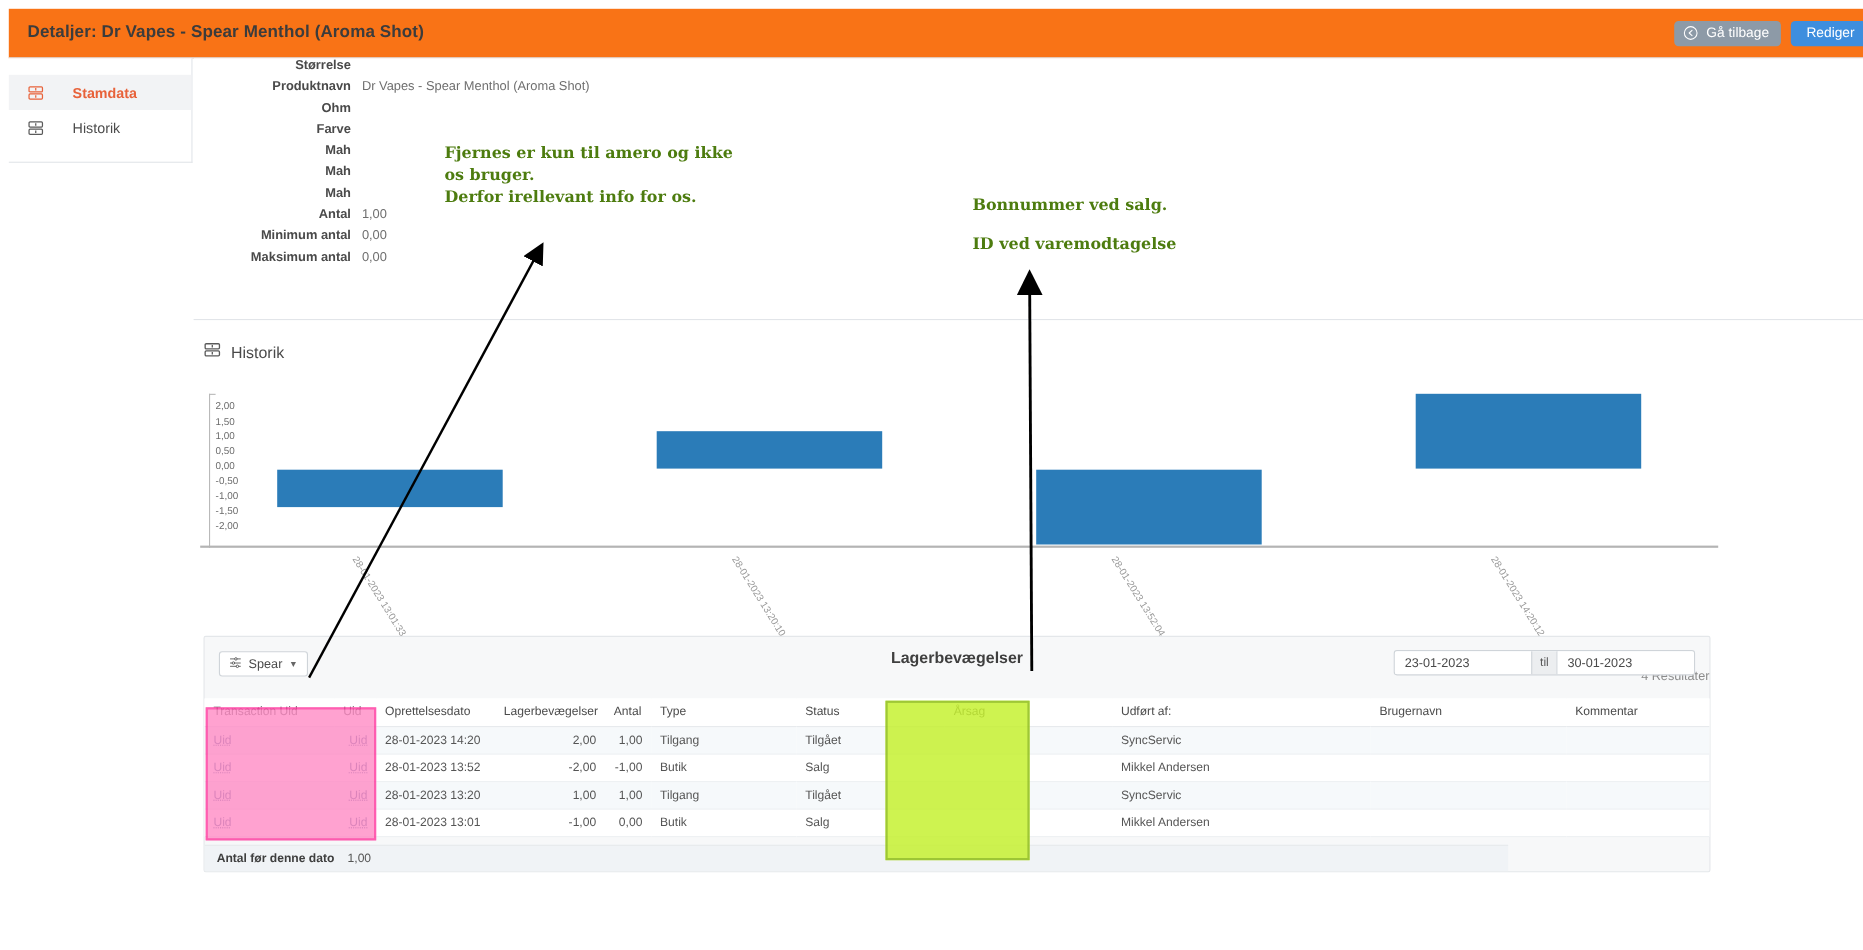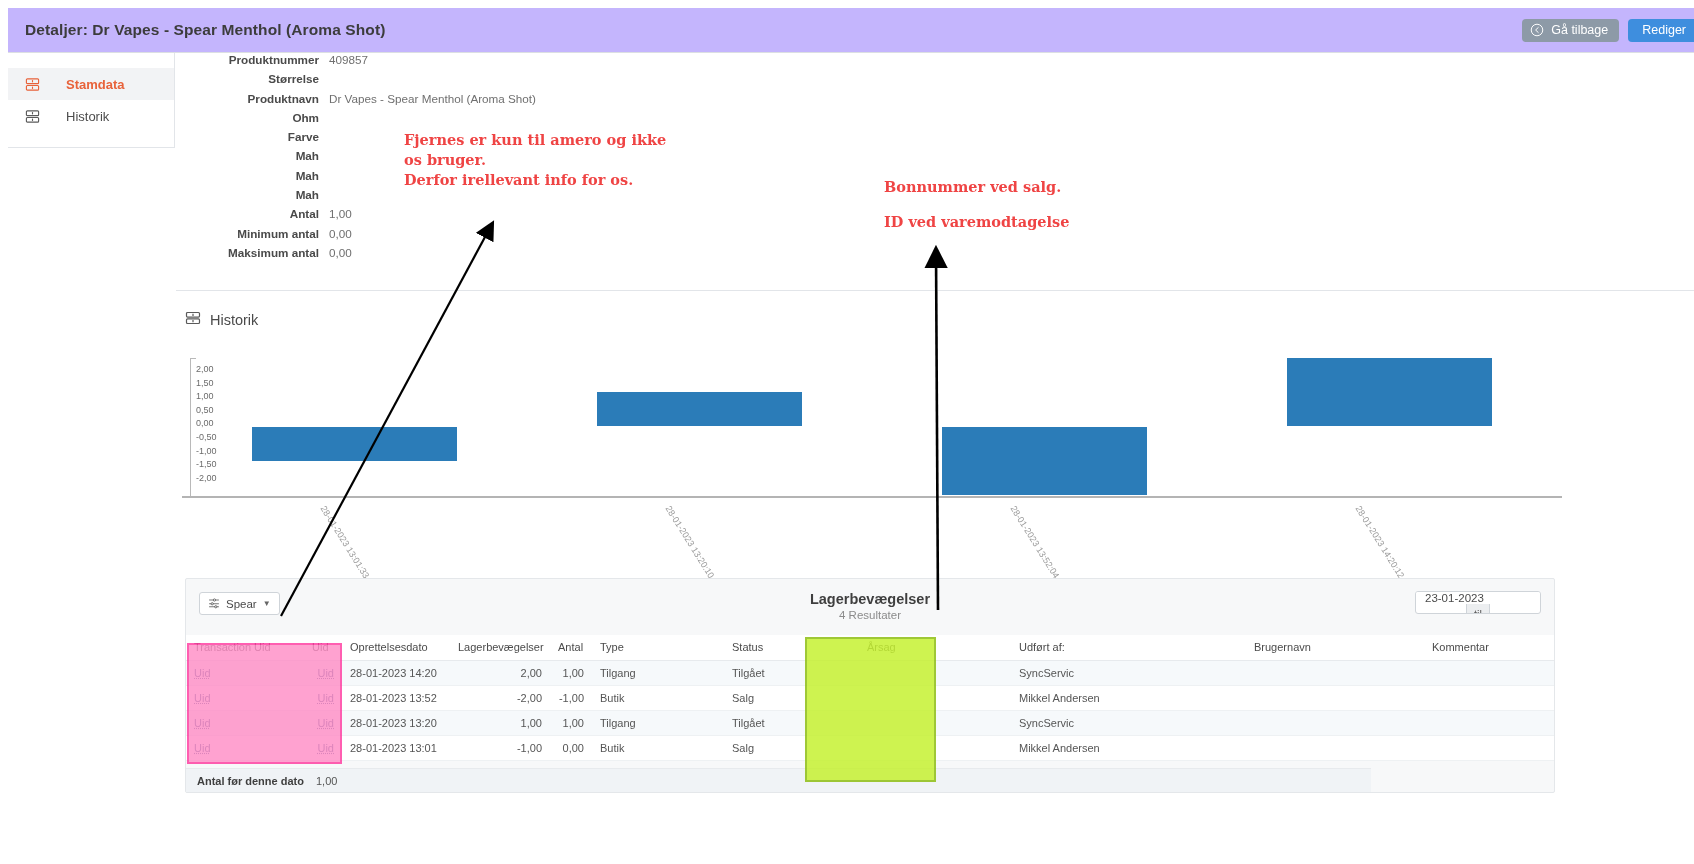--- a/index.html
+++ b/index.html
@@ -7,21 +7,21 @@
     width: 1694px; height: 864px;
     font-family: "Liberation Sans", sans-serif;
     background: #ffffff;
     overflow: hidden;
   }
   #app { position: relative; width: 1694px; height: 864px; background:#fff; }
 
   
   .topbar {
     position: absolute; left: 8px; top: 8px; right: 0px; height: 45px;
-    background: #c4b5fd;
+    background: #f97316;
     border-bottom: 1px solid #dcdfe3;
     display: flex; align-items: center;
   }
   .topbar-title {
     margin-left: 17px;
     font-size: 15.5px; font-weight: bold; color: #3c3c3c;
     letter-spacing: .1px;
   }
   .topbar-actions {
     margin-left: auto; display: flex; align-items: center; gap: 9px;
@@ -136,26 +136,26 @@
     display: flex; align-items: center; gap: 6px;
     background: #fff; border: 1px solid #cfd4d9; border-radius: 3px;
     height: 23px; padding: 0 8px;
     font-size: 11.5px; color: #4a4a4a; font-family: inherit; cursor: pointer;
   }
   .card-titleblock {
     position: absolute; left: 0; right: 0; top: 12px;
     text-align: center;
   }
   .card-title { font-size: 14.5px; font-weight: bold; color: #3f3f3f; }
-  .card-sub { font-size: 11.5px; color: #8b8b8b; margin-top: 2px; }
+  .card-sub { font-size: 11.5px; color: #8b8b8b; margin-top: 2px; text-align: right; }
   .daterange {
     position: absolute; right: 13px; top: 12px;
     display: flex; align-items: center;
     border: 1px solid #cfd4d9; border-radius: 3px; overflow: hidden;
-    background: #fff; height: 23px; flex-direction: column;
+    background: #fff; height: 23px;
   }
   .daterange input {
     border: none; outline: none; height: 21px; width: 124px;
     font-size: 11.5px; color: #4a4a4a; padding-left: 9px;
     font-family: inherit; background: #fff;
   }
   .daterange .til {
     background: #eceef0; border-left: 1px solid #cfd4d9; border-right: 1px solid #cfd4d9;
     height: 21px; line-height: 21px; padding: 0 7px;
     font-size: 11px; color: #5a5a5a;
@@ -192,21 +192,21 @@
   }
   .footer-label { font-size: 11px; font-weight: bold; color: #3f3f3f; padding-left: 11px; }
   .footer-value { font-size: 11px; color: #555; padding-left: 12px; }
 
   
   .anno {
     position: absolute;
     font-family: "DejaVu Serif", serif;
     font-weight: bold;
     font-size: 14.5px;
-    color: #ef4444;
+    color: #4d7c0f;
     line-height: 20px;
     white-space: pre-line;
   }
   .hl-pink {
     position: absolute; left: 187px; top: 643px; width: 155px; height: 121px;
     background: #ff8ec6; opacity: .82;
     border: 2px solid #ff3ba0;
     pointer-events: none;
   }
   .hl-green {
@@ -258,24 +258,20 @@
           <line x1="8" y1="3.3" x2="8" y2="5.7" stroke="#5a5a5a" stroke-width="1.2"></line>
           <line x1="8" y1="10.3" x2="8" y2="12.7" stroke="#5a5a5a" stroke-width="1.2"></line>
         </svg>
       </span>
       <span>Historik</span>
     </div>
   </div>
 
   <div class="detail-panel">
     <div class="fields" id="fields-host">
-        <div class="field-row">
-          <div class="field-label">Produktnummer</div>
-          <div class="field-value">409857</div>
-        </div>
         <div class="field-row">
           <div class="field-label">Størrelse</div>
           <div class="field-value"></div>
         </div>
         <div class="field-row">
           <div class="field-label">Produktnavn</div>
           <div class="field-value">Dr Vapes - Spear Menthol (Aroma Shot)</div>
         </div>
         <div class="field-row">
           <div class="field-label">Ohm</div>

